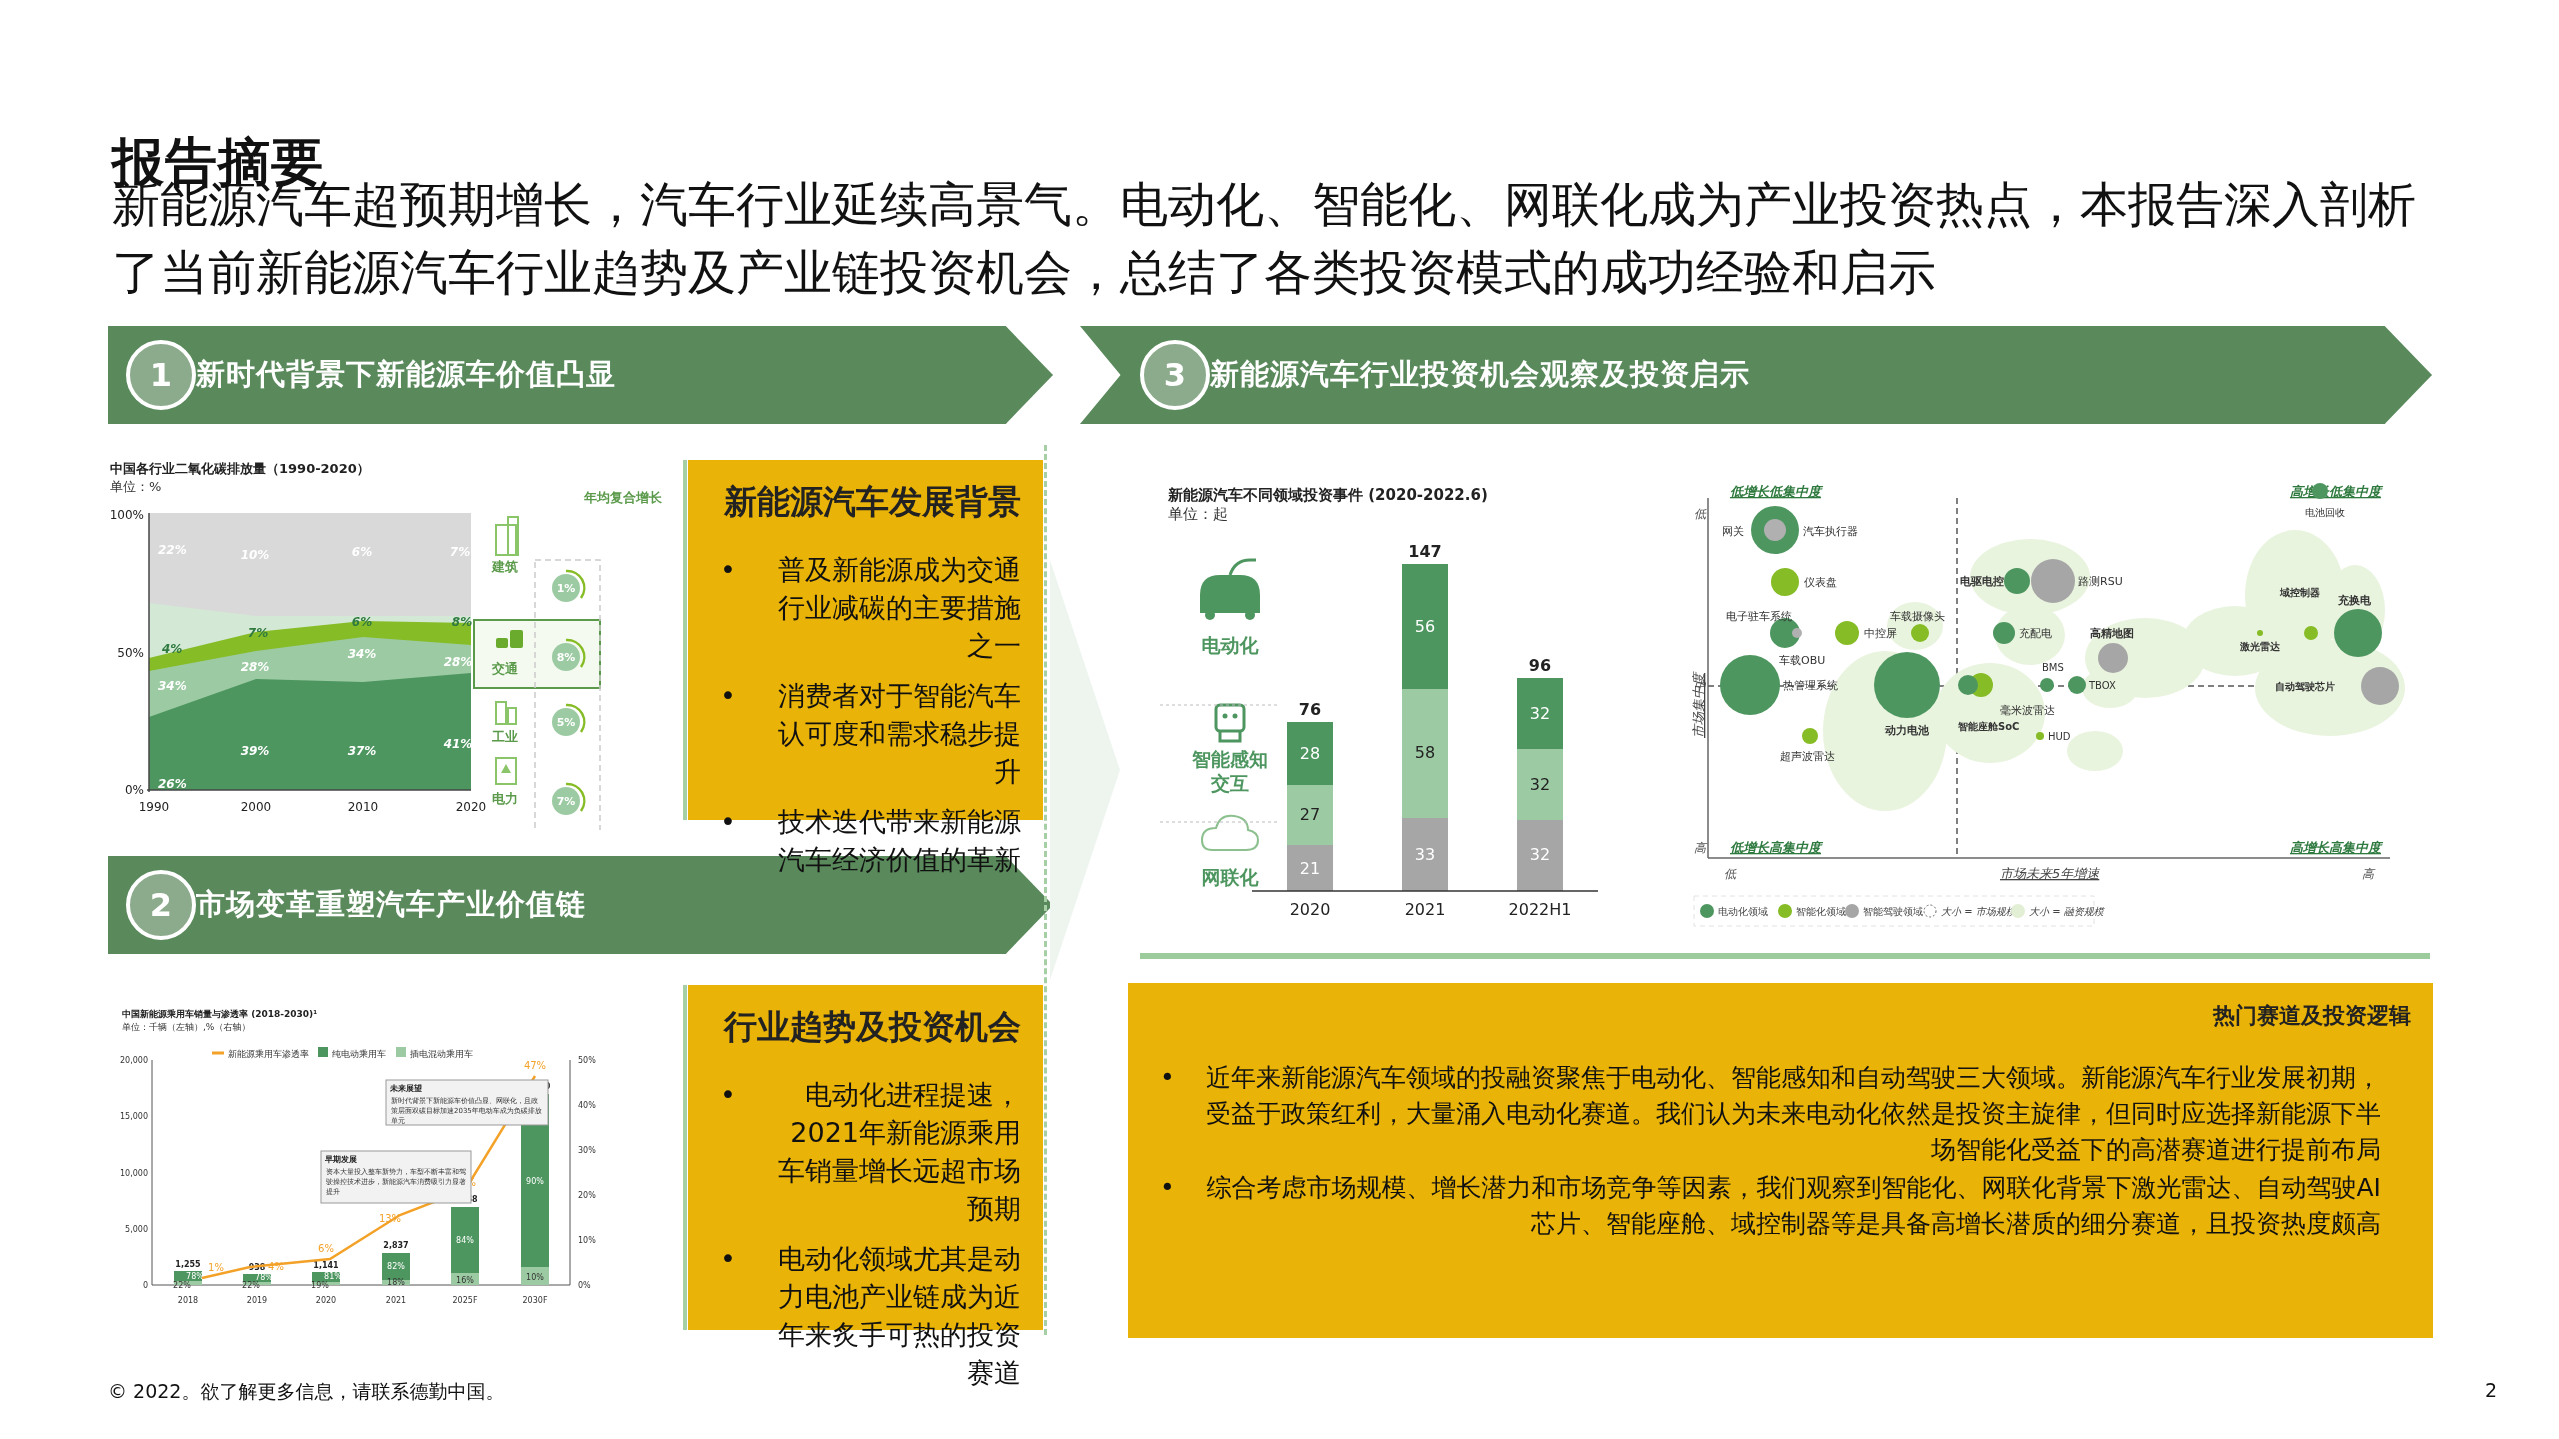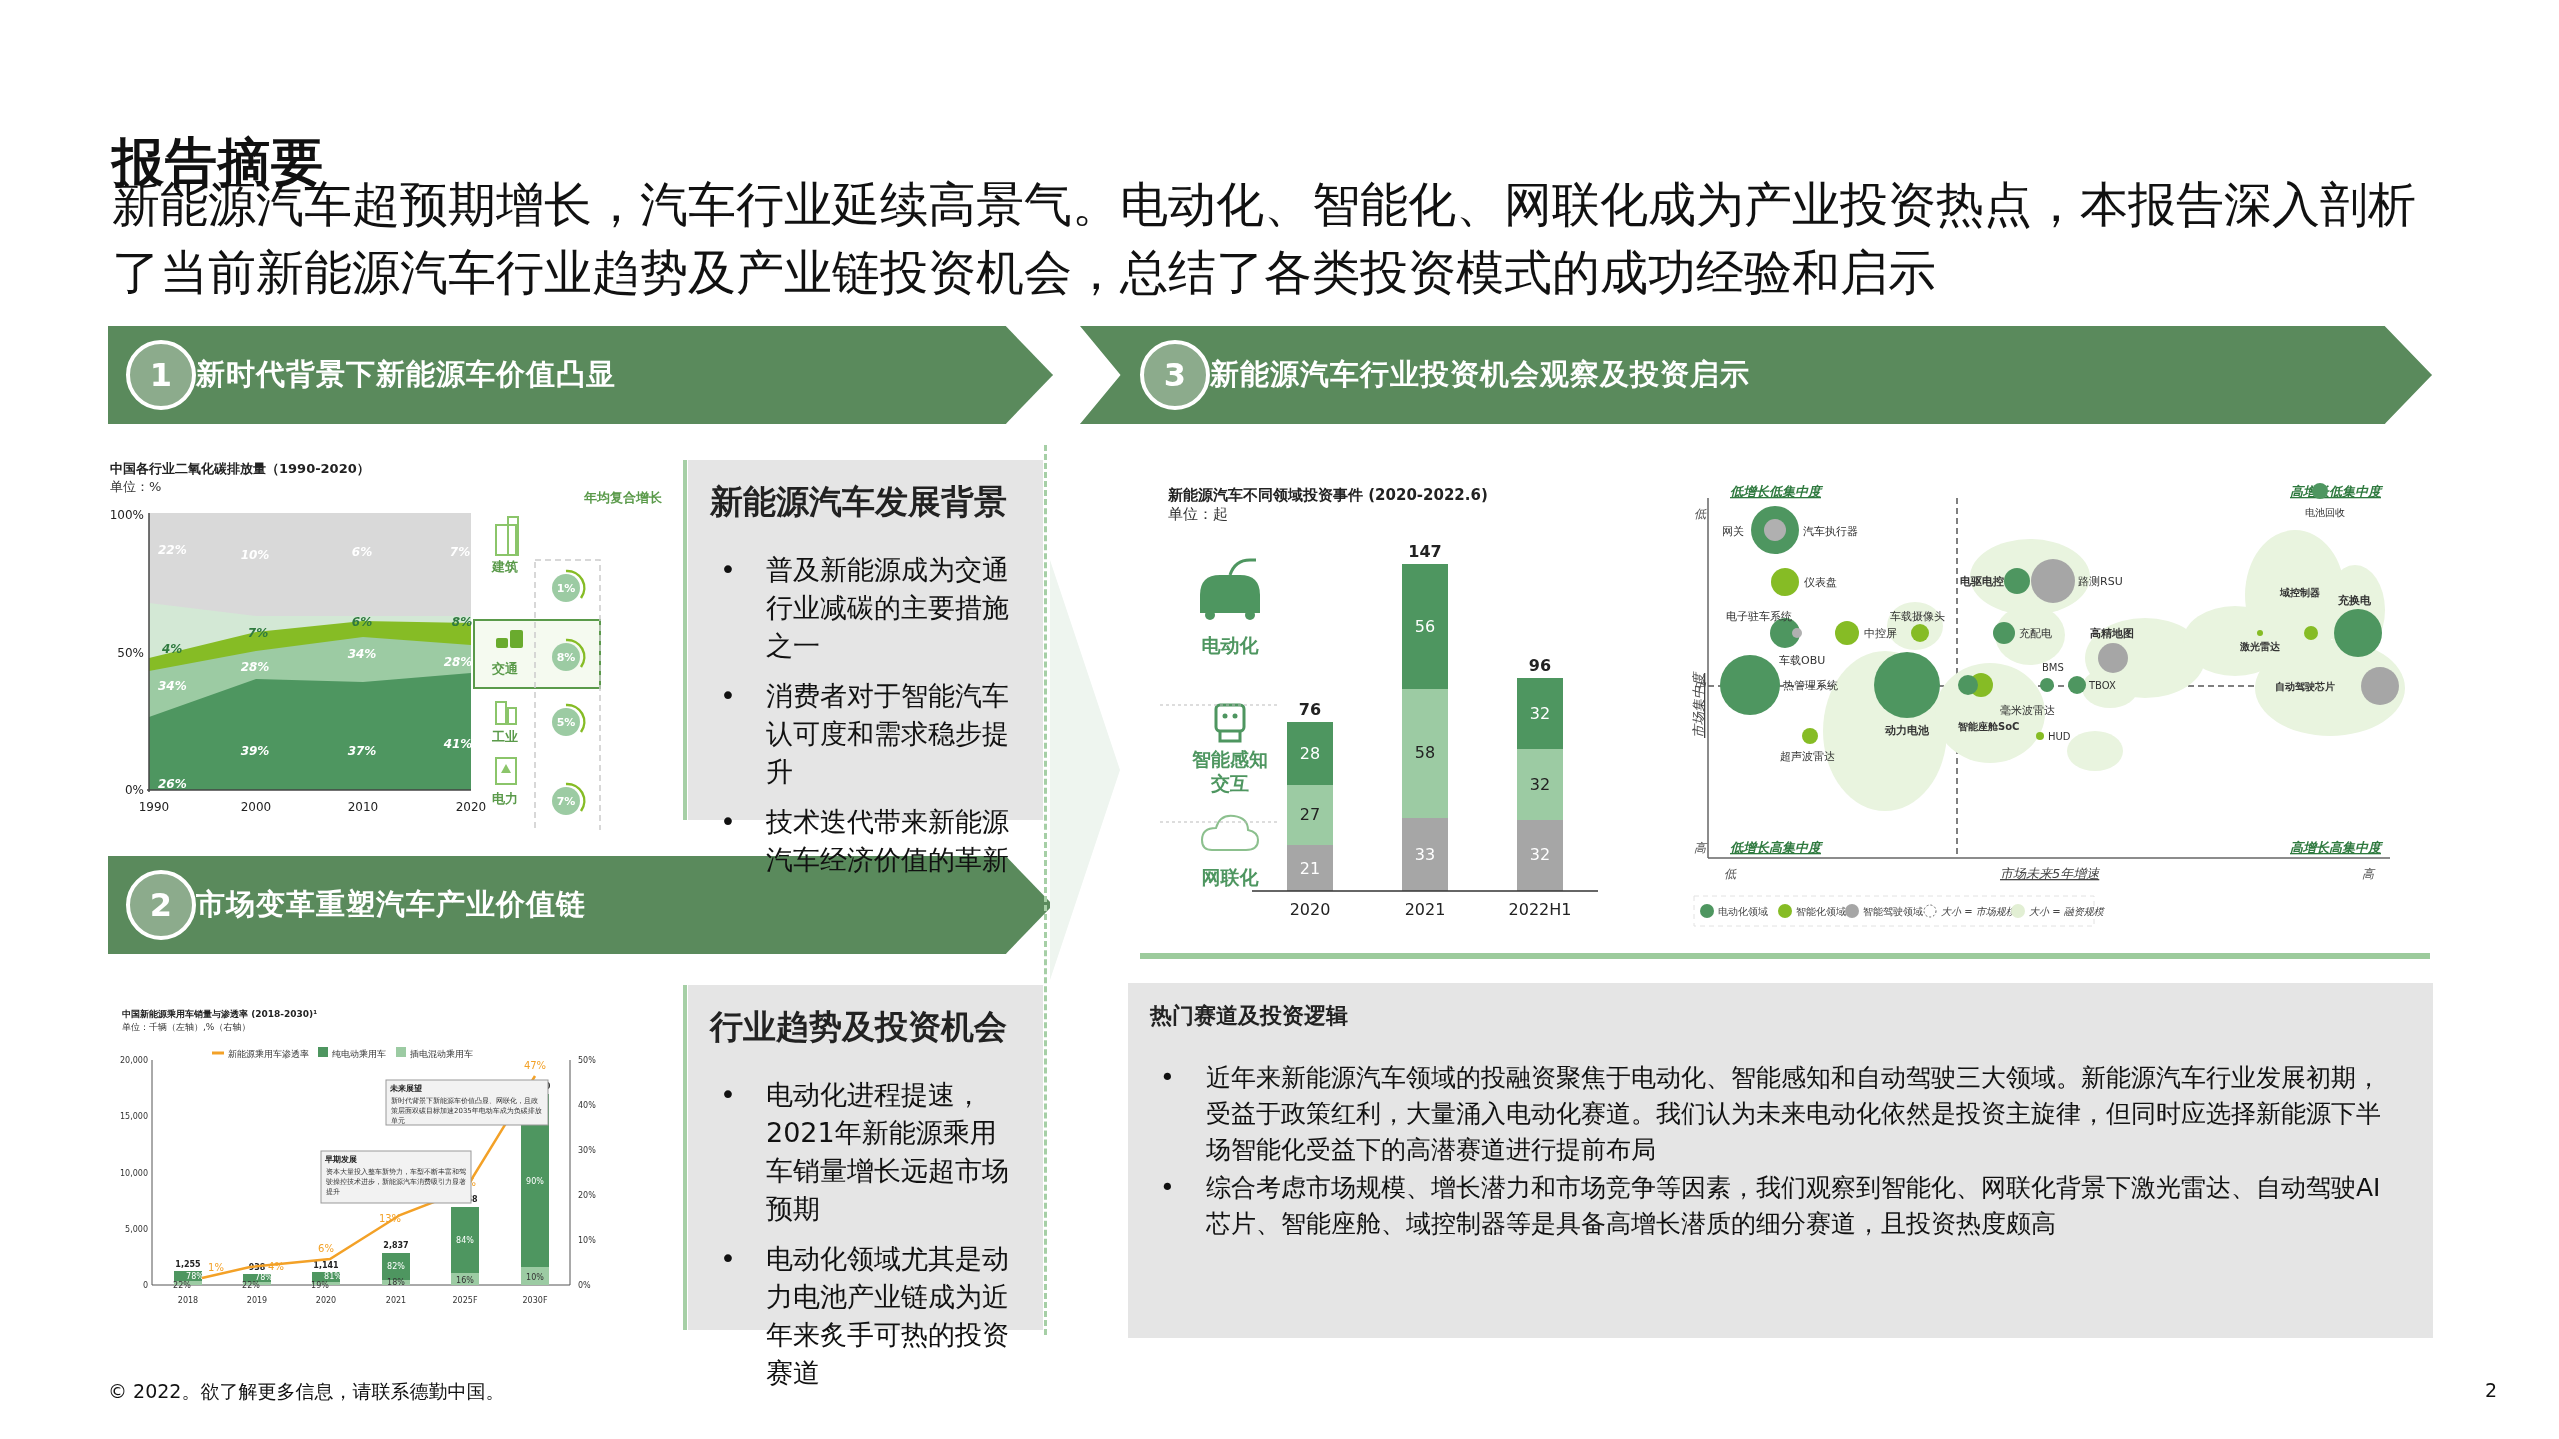--- a/index.html
+++ b/index.html
@@ -4,21 +4,21 @@
 <style>
   * { box-sizing: border-box; margin: 0; padding: 0; }
   body { width: 2559px; height: 1439px; background: #ffffff; font-family: "DejaVu Sans", "Liberation Sans", sans-serif; color: #111; position: relative; overflow: hidden; }
   .abs { position: absolute; }
   .page-title { left: 112px; top: 88px; font-size: 52px; font-weight: bold; letter-spacing: 1px; margin-top: 40px; }
   .summary { left: 112px; top: 170px; width: 2340px; font-size: 48px; line-height: 68px; color: #111; }
   .banner { height: 98px; background: #5a8a5c; color: #fff; display: flex; align-items: center; clip-path: polygon(0 0, 95% 0, 100% 50%, 95% 100%, 0 100%); box-shadow: 0 6px 6px rgba(0,0,0,0.3); }
   .banner3 { clip-path: polygon(0 0, 96.5% 0, 100% 50%, 96.5% 100%, 0 100%, 3% 50%); }
   .banner-num { width: 70px; height: 70px; border-radius: 50%; border: 4px solid #fff; background: #8cab8c; display: flex; align-items: center; justify-content: center; font-size: 32px; font-weight: bold; color: #fff; margin-left: 18px; }
   .banner-text { flex: 1; text-align: left; font-size: 29px; font-weight: bold; letter-spacing: 1px; }
-  .panel { background: #e5e5e5; padding: 20px 22px; }
+  .panel { background: #eab308; padding: 20px 22px; text-align: right; }
   .panel-title { font-size: 33px; font-weight: bold; color: #222; margin-bottom: 26px; }
   .panel ul { list-style: none; }
   .panel li { position: relative; padding-left: 56px; font-size: 27px; line-height: 38px; color: #111; margin-bottom: 12px; }
   .panel li::before { content: "•"; position: absolute; left: 10px; top: 0; }
   .vsep { border-left: 3px dashed #a6cfa6; }
   .chart-title { font-size: 13px; font-weight: bold; color: #222; }
   .chart-unit { font-size: 13px; color: #333; }
   .footer { left: 108px; top: 1379px; font-size: 19px; color: #111; }
   .pagenum { left: 2485px; top: 1379px; font-size: 19px; color: #111; }
   .green-rule { height: 6px; background: #9ccb9c; }

